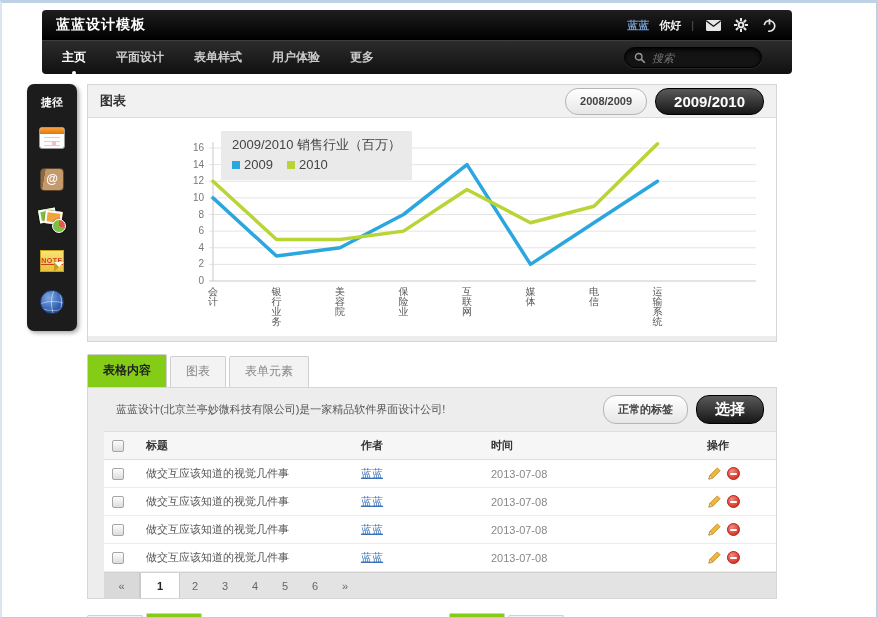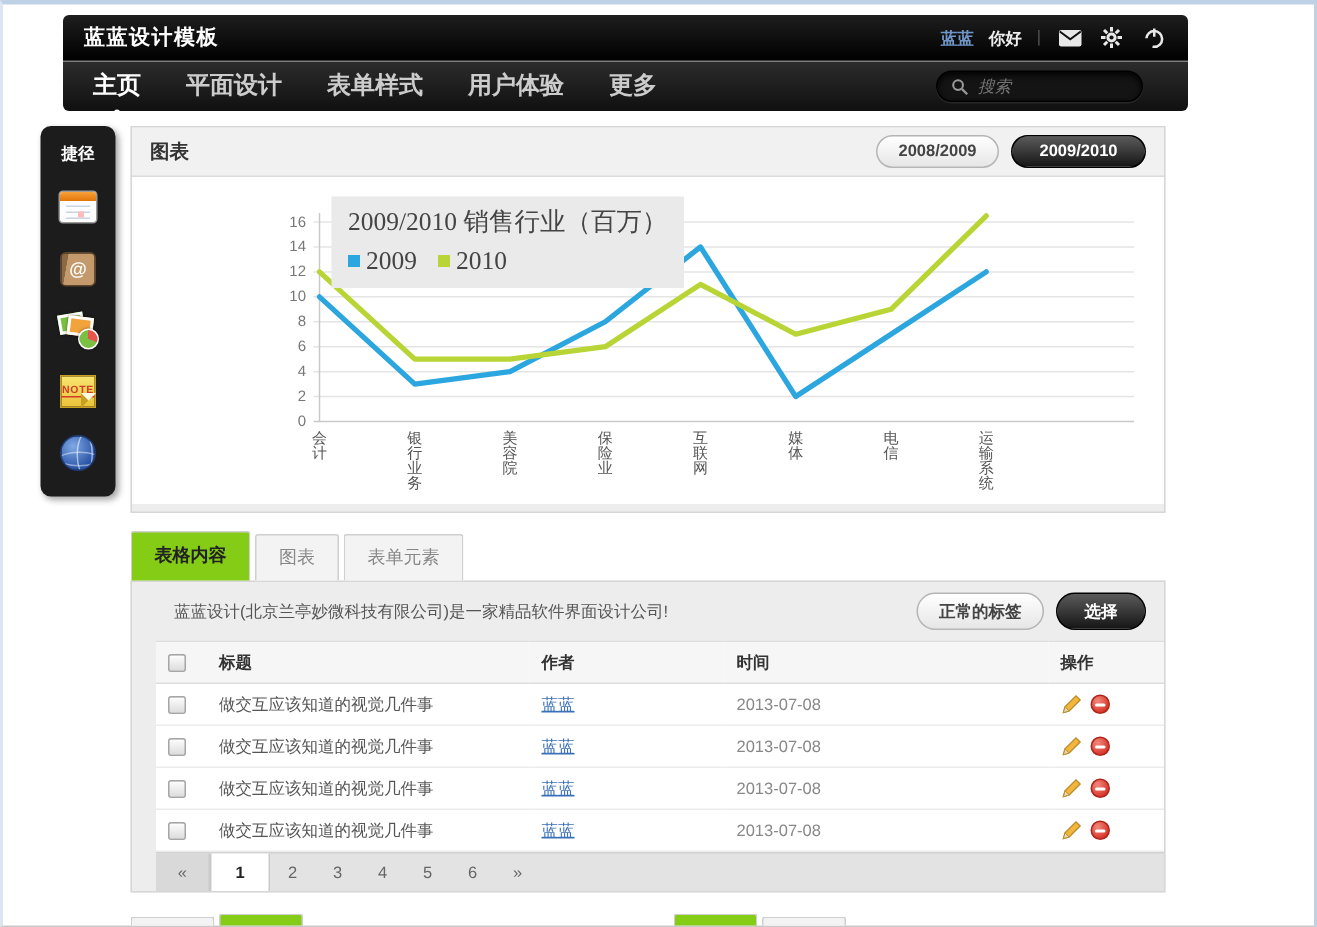--- a/index.html
+++ b/index.html
@@ -29,21 +29,21 @@
   .user-divider { color: #555; }
   .hdr-icon { width: 18px; height: 16px; display: inline-flex; align-items: center; justify-content: center; cursor: pointer; }
   
   .navbar {
     margin-left: 40px; width: 750px; height: 34px;
     background: linear-gradient(#2c2c2c, #101010);
     border-top: 1px solid #3d3d3d;
     border-radius: 0 0 4px 4px;
     display: flex; align-items: center; padding: 0 20px;
   }
-  .nav-item { color: #ccc; font-size: 16px; font-weight: bold; margin-right: 30px; position: relative; cursor: pointer; }
+  .nav-item { color: #ccc; font-size: 12px; font-weight: bold; margin-right: 30px; position: relative; cursor: pointer; }
   .nav-item.active { color: #fff; }
   .nav-item.active::after {
     content: ""; position: absolute; left: 50%; bottom: -9px; margin-left: -2px;
     width: 4px; height: 4px; background: #fff; border-radius: 50%;
   }
   .search-box {
     margin-left: auto; margin-right: 10px; width: 138px; height: 21px;
     background: #141414; border: 1px solid #000; border-radius: 12px;
     box-shadow: inset 0 2px 4px rgba(0,0,0,.9), 0 1px 0 rgba(255,255,255,.08);
     display: flex; align-items: center; padding: 0 9px; gap: 6px;
@@ -92,28 +92,28 @@
   .panel-header { height: 33px; display: flex; align-items: center; padding: 0 12px; background: #f1f1f1; border-bottom: 1px solid #dcdcdc; }
   .panel-title { font-size: 13px; font-weight: bold; color: #333; }
   .hdr-buttons { margin-left: auto; display: flex; gap: 8px; }
   .pill-light {
     background: linear-gradient(#ffffff, #e6e6e6); border: 1px solid #b5b5b5; border-radius: 13px;
     padding: 4px 14px; font-size: 11px; font-weight: bold; color: #444; cursor: pointer;
     font-family: "Liberation Sans", sans-serif;
   }
   .pill-dark {
     background: linear-gradient(#5a5a5a, #161616); border: 1px solid #000; border-radius: 13px;
-    padding: 4px 18px; font-size: 11px; font-weight: bold; color: #fff; cursor: pointer;
+    padding: 4px 18px; font-size: 15px; font-weight: bold; color: #fff; cursor: pointer;
     font-family: "Liberation Sans", sans-serif;
   }
   .chart-area { position: relative; background: #fff; height: 218px; }
   .chart-area svg { position: absolute; left: 0; top: 0; }
   .chart-legend {
     position: absolute; left: 133px; top: 13px; background: #eaeaea;
-    padding: 5px 11px 6px; font-size: 17px; color: #444; line-height: 1.4; font-family: Liberation Serif, serif;
+    padding: 5px 11px 6px; font-size: 13px; color: #444; line-height: 1.4;
   }
   .legend-title { margin-bottom: 2px; }
   .legend-items { display: flex; gap: 14px; align-items: center; }
   .legend-item { display: flex; align-items: center; gap: 4px; }
   .legend-swatch { width: 8px; height: 8px; display: inline-block; }
   
   .tabs-row { display: flex; margin-top: 12px; align-items: flex-end; }
   .tab {
     border: 1px solid #cfcfcf; border-bottom: none; background: #f3f3f3; color: #888;
     font-size: 12px; padding: 6px 15px 7px; margin-right: 3px; cursor: pointer; border-radius: 2px 2px 0 0;

